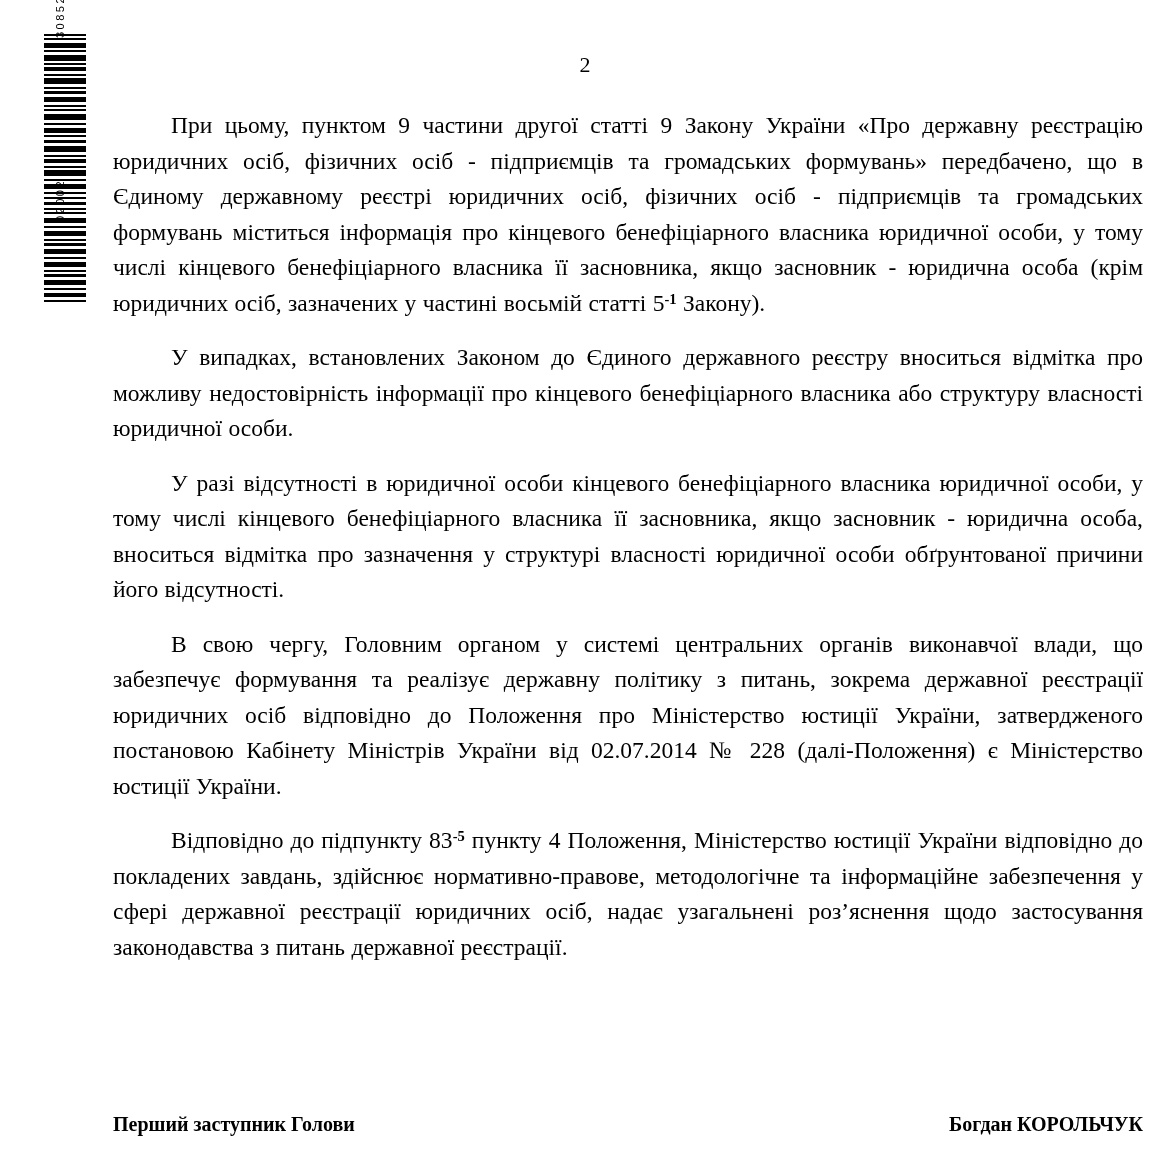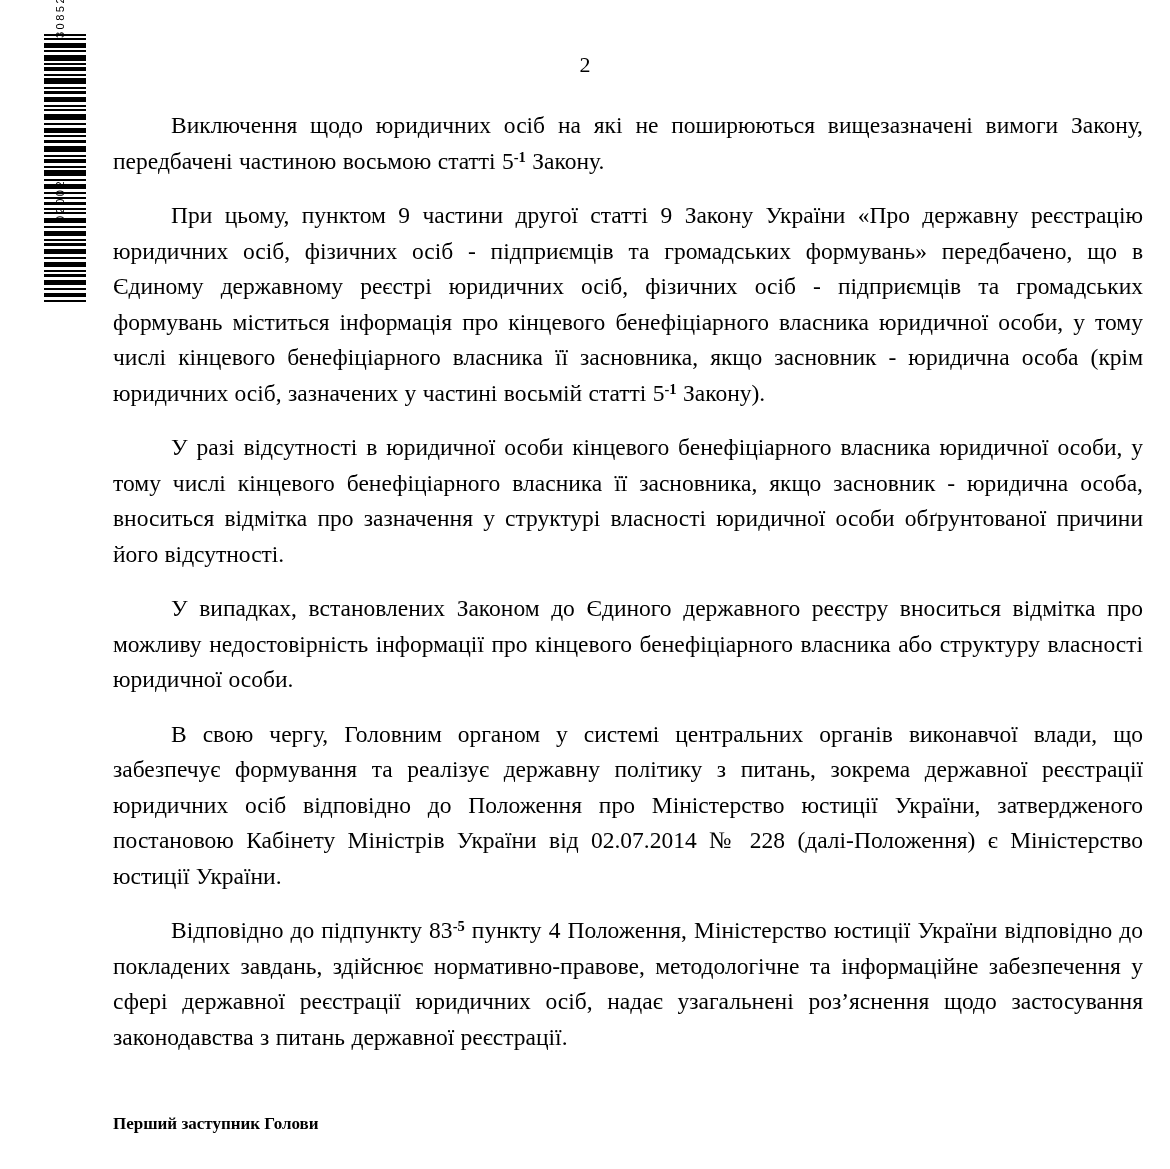--- a/index.html
+++ b/index.html
@@ -109,21 +109,21 @@
 
   
   #signature-block {
     position: absolute;
     left: 113px;
     top: 1108px;
     width: 1030px;
     display: flex;
     justify-content: space-between;
     align-items: baseline;
-    font-size: 17px;
+    font-size: 20px;
     font-weight: bold;
     line-height: 32px;
     text-align: center;
   }
   #signature-title { white-space: nowrap; }
   #signature-name  { white-space: nowrap; }
 </style>
 </head>
 <body>
 
@@ -197,25 +197,25 @@
       <div class="barcode-digits">
         <span>02002</span>
       </div>
     </div>
 
   </div>
 
   <div id="page-number">2</div>
 
   <div id="text-column">
-      <p class="para">Виключення щодо юридичних осіб на які не поширюються вищезазначені вимоги Закону, передбачені частиною восьмою статті 5<sup>-1</sup> Закону.</p>
       <p class="para">При цьому, пунктом 9 частини другої статті 9 Закону України «Про державну реєстрацію юридичних осіб, фізичних осіб - підприємців та громадських формувань» передбачено, що в Єдиному державному реєстрі юридичних осіб, фізичних осіб - підприємців та громадських формувань міститься інформація про кінцевого бенефіціарного власника юридичної особи, у тому числі кінцевого бенефіціарного власника її засновника, якщо засновник - юридична особа (крім юридичних осіб, зазначених у частині восьмій статті 5<sup>-1</sup> Закону).</p>
+      <p class="para">У випадках, встановлених Законом до Єдиного державного реєстру вноситься відмітка про можливу недостовірність інформації про кінцевого бенефіціарного власника або структуру власності юридичної особи.</p>
       <p class="para">У разі відсутності в юридичної особи кінцевого бенефіціарного власника юридичної особи, у тому числі кінцевого бенефіціарного власника її засновника, якщо засновник - юридична особа, вноситься відмітка про зазначення у структурі власності юридичної особи обґрунтованої причини його відсутності.</p>
-      <p class="para">У випадках, встановлених Законом до Єдиного державного реєстру вноситься відмітка про можливу недостовірність інформації про кінцевого бенефіціарного власника або структуру власності юридичної особи.</p>
       <p class="para">В свою чергу, Головним органом у системі центральних органів виконавчої влади, що забезпечує формування та реалізує державну політику з питань, зокрема державної реєстрації юридичних осіб відповідно до Положення про Міністерство юстиції України, затвердженого постановою Кабінету Міністрів України від 02.07.2014 № 228 (далі-Положення) є Міністерство юстиції України.</p>
       <p class="para">Відповідно до підпункту 83<sup>-5</sup> пункту 4 Положення, Міністерство юстиції України відповідно до покладених завдань, здійснює нормативно-правове, методологічне та інформаційне забезпечення у сфері державної реєстрації юридичних осіб, надає узагальнені роз’яснення щодо застосування законодавства з питань державної реєстрації.</p>
     </div>
 
   <div id="signature-block">
     <div id="signature-title">Перший заступник Голови</div>
+    <div id="signature-name">Богдан КОРОЛЬЧУК</div>
   </div>
 
 </div>
 
 </body></html>

